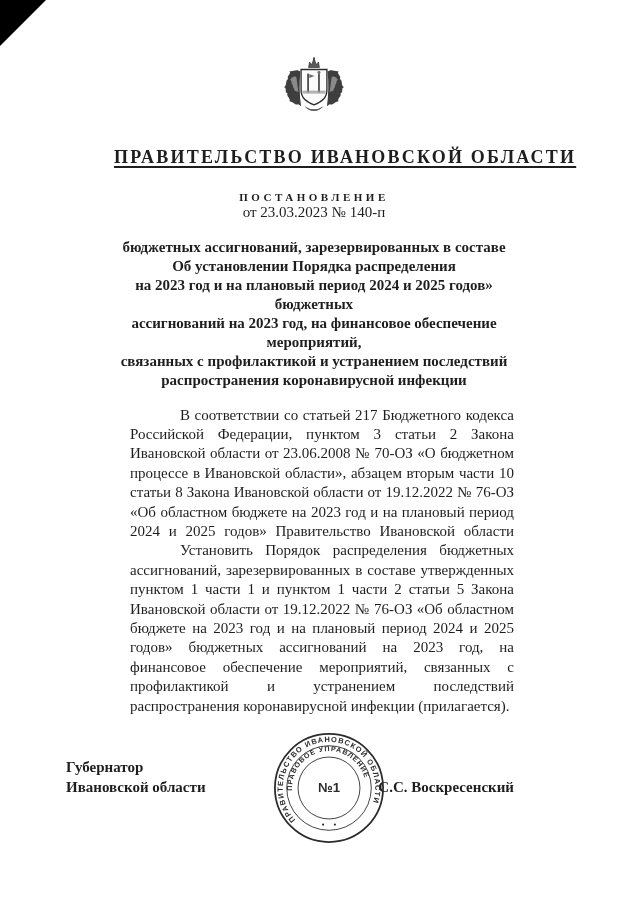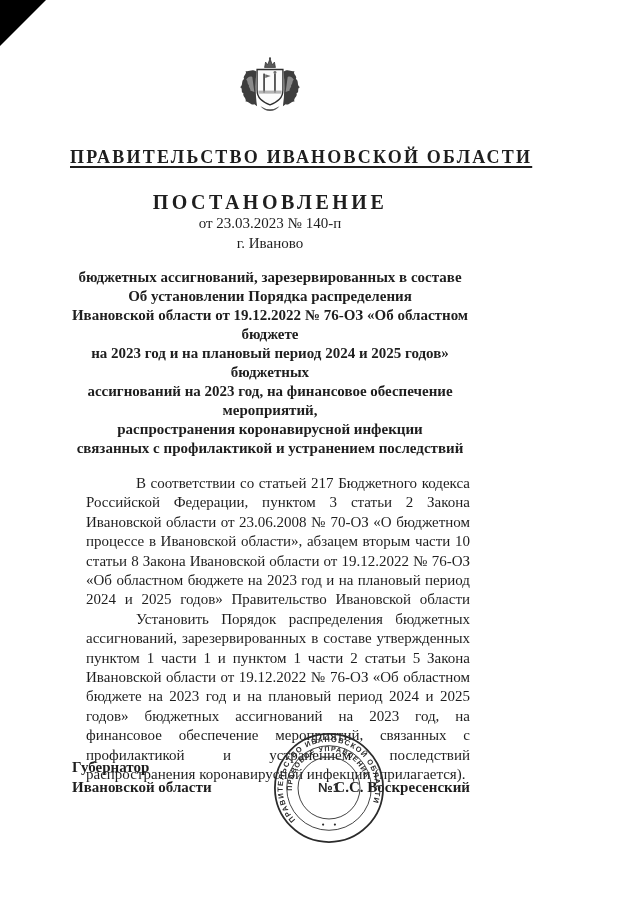--- a/index.html
+++ b/index.html
@@ -4,21 +4,21 @@
 <style>
   html, body { margin: 0; padding: 0; }
   body {
     width: 640px; height: 905px;
     background: #ffffff;
     color: #1e1e1e;
     font-family: "Liberation Serif", serif;
     position: relative;
     overflow: hidden;
   }
-  .page { position: relative; width: 540px; height: 905px; }
+  .page { position: relative; width: 540px; height: 905px; padding-left: 44px; }
 
   .corner-fold {
     position: absolute; left: 0; top: 0;
     width: 46px; height: 46px;
     background: #000;
     clip-path: polygon(0 0, 100% 0, 0 100%);
   }
 
   .content { padding: 0 70px; }
 
@@ -32,21 +32,21 @@
     letter-spacing: 2.2px;
     text-decoration: underline;
     text-decoration-thickness: 2px;
     text-underline-offset: 3px;
     white-space: nowrap;
   }
 
   .doc-type {
     margin-top: 23px;
     text-align: center;
-    font-size: 20px;
+    font-size: 11px;
     font-weight: bold;
     letter-spacing: 3.5px;
   }
 
   .date-place {
     text-align: center;
     font-size: 15px;
     line-height: 19.5px;
   }
 
@@ -69,21 +69,21 @@
 
   .resolution-line {
     font-weight: bold;
     letter-spacing: 3px;
     text-indent: 0;
     margin: 0;
   }
 
   .signature {
     position: absolute;
-    left: 72px; right: 70px; top: 758px;
+    left: 66px; right: 70px; top: 758px;
     display: flex;
     justify-content: space-between;
     align-items: flex-end;
     font-size: 15px;
     font-weight: bold;
     line-height: 19.5px;
   }
   .signer-position div { white-space: nowrap; }
   .signer-name { white-space: nowrap; }
 
@@ -133,31 +133,29 @@
   </div>
 
   <div class="content">
 
     <h1 class="org-name">ПРАВИТЕЛЬСТВО ИВАНОВСКОЙ ОБЛАСТИ</h1>
 
     <div class="doc-type">ПОСТАНОВЛЕНИЕ</div>
 
     <div class="date-place">
       <div>от 23.03.2023 № 140-п</div>
-      <div>г. Иваново</div>
     </div>
 
     <div class="doc-title">
         <div>бюджетных ассигнований, зарезервированных в составе</div>
         <div>Об установлении Порядка распределения</div>
-        <div>Ивановской области от 19.12.2022 № 76-ОЗ «Об областном бюджете</div>
         <div>на 2023 год и на плановый период 2024 и 2025 годов» бюджетных</div>
         <div>ассигнований на 2023 год, на финансовое обеспечение мероприятий,</div>
+        <div>связанных с профилактикой и устранением последствий</div>
         <div>распространения коронавирусной инфекции</div>
-        <div>связанных с профилактикой и устранением последствий</div>
       </div>
 
     <div class="body-text">
       <p class="para first">В соответствии со статьей 217 Бюджетного кодекса Российской Федерации, пунктом 3 статьи 2 Закона Ивановской области от 23.06.2008 № 70-ОЗ «О бюджетном процессе в Ивановской области», абзацем вторым части 10 статьи 8 Закона Ивановской области от 19.12.2022 № 76-ОЗ «Об областном бюджете на 2023 год и на плановый период 2024 и 2025 годов» Правительство Ивановской области</p>
       <p class="para">Установить Порядок распределения бюджетных ассигнований, зарезервированных в составе утвержденных пунктом 1 части 1 и пунктом 1 части 2 статьи 5 Закона Ивановской области от 19.12.2022 № 76-ОЗ «Об областном бюджете на 2023 год и на плановый период 2024 и 2025 годов» бюджетных ассигнований на 2023 год, на финансовое обеспечение мероприятий, связанных с профилактикой и устранением последствий распространения коронавирусной инфекции (прилагается).</p>
     </div>
 
   </div>
 
   <div class="signature">

